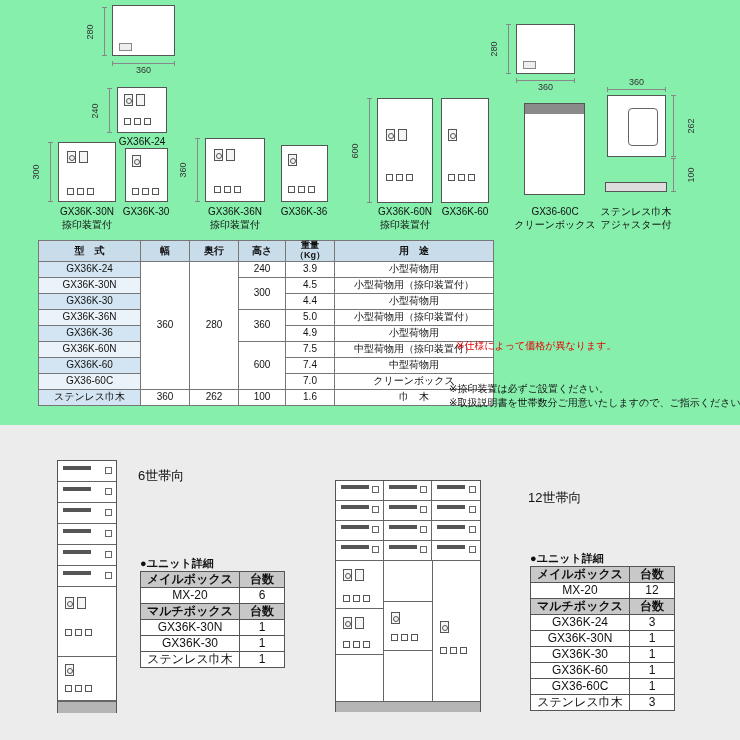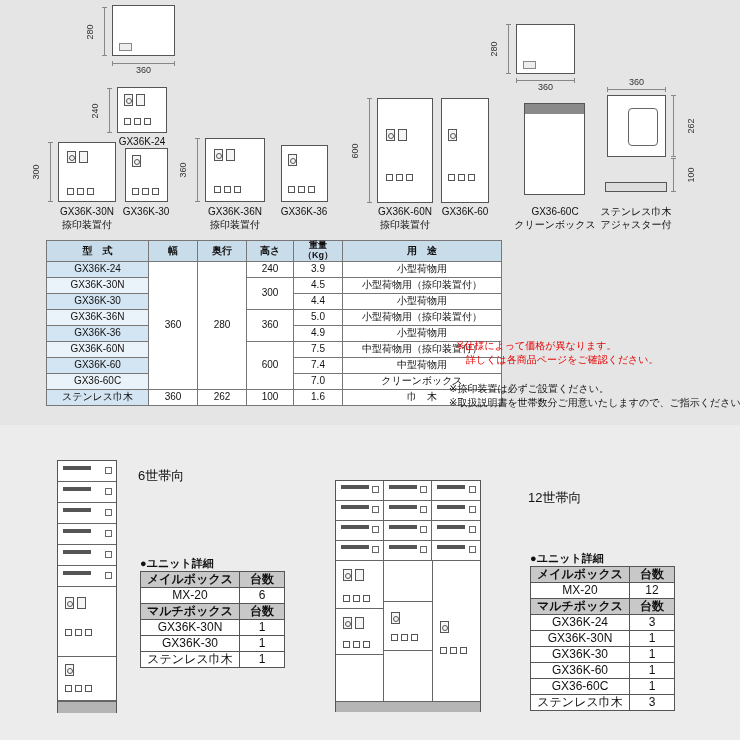--- a/index.html
+++ b/index.html
@@ -1,17 +1,17 @@
 <!DOCTYPE html>
 <html><head>
 <meta charset="utf-8">
 <style>
   html,body{margin:0;padding:0;background:#fff;width:740px;height:740px;overflow:hidden;
     font-family:"Liberation Sans","DejaVu Sans",sans-serif;color:#111;}
-  .page{position:relative;width:740px;height:528px;background:#e5e5e5;}
+  .page{position:relative;width:740px;height:528px;background:#86efac;}
   .abs{position:absolute;}
   .box{position:absolute;border:1px solid #555;background:#fff;box-sizing:border-box;}
   .band{position:absolute;top:0;left:0;right:0;height:10px;background:#8a8a8a;}
   .tick-mark{position:absolute;width:11px;height:6px;border:1px solid #888;background:#eee;}
   .inner-cut{position:absolute;border:1px solid #666;border-radius:4px;background:#fff;}
   
   .vdim{position:absolute;width:1px;background:#888;}
   .vdim::before,.vdim::after{content:"";position:absolute;left:-2px;width:5px;height:1px;background:#888;}
   .vdim::before{top:0;}.vdim::after{bottom:0;}
   .vdim span{position:absolute;top:50%;left:-27px;width:26px;text-align:center;
@@ -24,21 +24,21 @@
   .hdim.above span{top:auto;bottom:3px;}
   
   .dlabel{position:absolute;text-align:center;font-size:10px;line-height:1.25;color:#111;}
   
   .icons{position:absolute;display:flex;gap:3px;}
   .ic{width:9px;height:12px;border:1px solid #555;background:#f5f5f5;position:relative;box-sizing:border-box;}
   .ic.dial::after{content:"";position:absolute;left:1px;top:3px;width:4px;height:4px;border:1px solid #555;border-radius:50%;}
   .sq3{position:absolute;display:flex;gap:3px;}
   .sq3 i{width:5px;height:5px;border:1px solid #555;display:block;background:#fff;}
   
-  .spec-table{border-collapse:collapse;font-size:10px;background:#fff;margin-left:8px;}
+  .spec-table{border-collapse:collapse;font-size:10px;background:#fff;}
   .spec-table th,.spec-table td{border:1px solid #777;padding:0 3px;text-align:center;height:15px;line-height:1.2;}
   .spec-table th{background:#c9dcea;font-weight:bold;}
   .spec-table th.wt{white-space:pre-line;font-size:9px;line-height:1.1;}
   .spec-table td.model{background:#d3e5f2;}
   .spec-table td.model.alt{background:#eaf3fa;}
   
   .note{position:absolute;font-size:10px;line-height:14px;white-space:nowrap;}
   .note.red{color:#e60000;}
   
   .combo-bg{position:absolute;left:0;top:425px;width:740px;height:315px;background:#ececec;}
@@ -290,21 +290,20 @@
       <td>262</td>
       <td>100</td>
       <td>1.6</td>
       <td>巾　木</td>
     </tr>
   </tbody>
     </table>
 
   <div class="note red" style="left:456px;top:339px">
     <div>※仕様によって価格が異なります。</div>
-    <div>　詳しくは各商品ページをご確認ください。</div>
   </div>
   <div class="note" style="left:449px;top:382px">
     <div>※捺印装置は必ずご設置ください。</div>
     <div>※取扱説明書を世帯数分ご用意いたしますので、ご指示ください。</div>
   </div>
 
   <div class="combo-bg"></div>
 
   <div class="unit" style="left:57px;top:460px;width:60px;height:253px">
     <div class="slot"></div>

